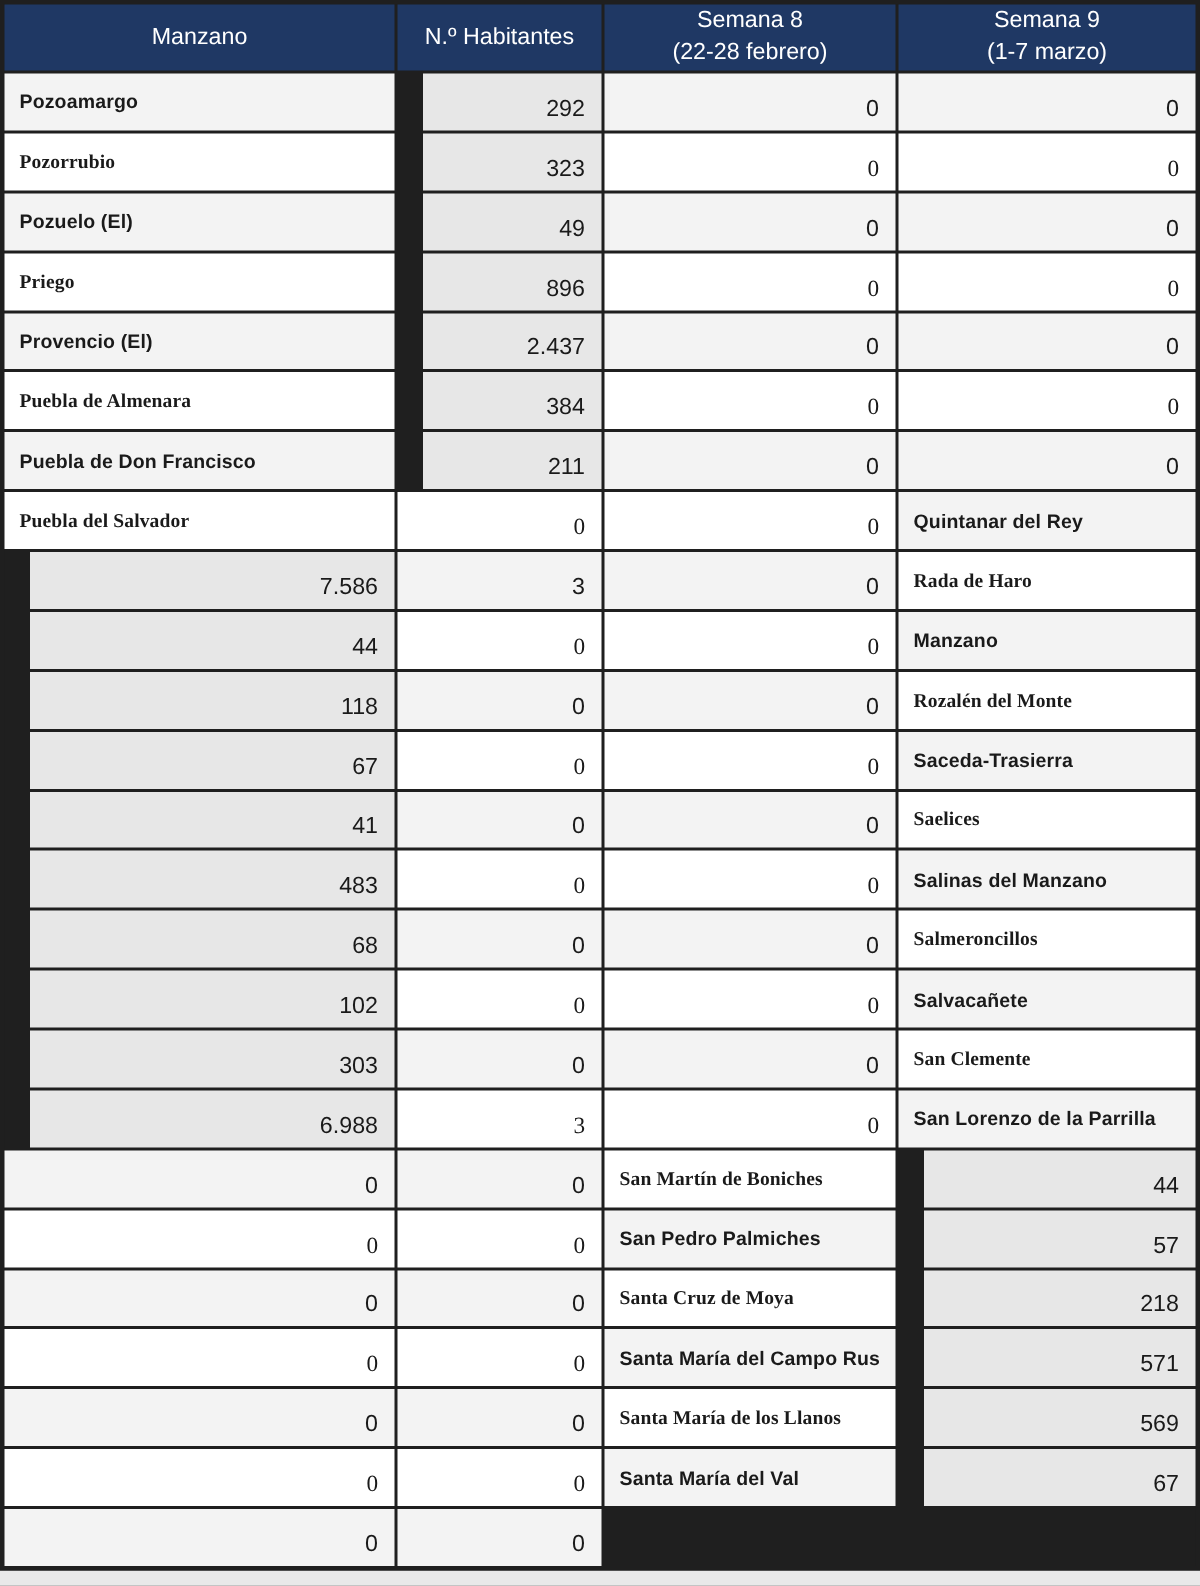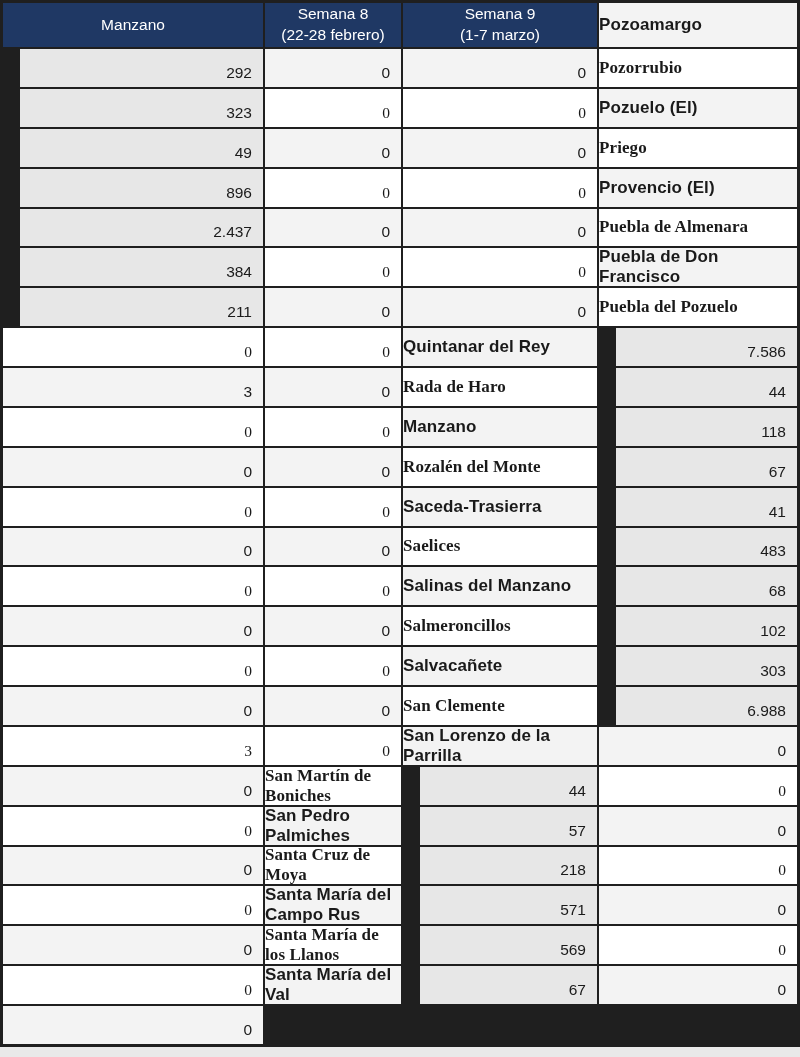--- a/index.html
+++ b/index.html
@@ -43,40 +43,44 @@
     flex-direction: column;
     align-items: center;
     justify-content: center;
     text-align: center;
     font-size: 15.5px;
     line-height: 1.35;
   }
   .name {
     font-weight: bold;
     align-items: center;
-    font-size: 17px;
+    padding-left: 10px;
+    font-size: 13px;
     letter-spacing: 0.1px;
   }
   .num {
     justify-content: flex-end;
     align-items: flex-end;
     padding: 0 11px 5px 0;
     font-size: 15.5px;
   }
   .hab { background: var(--hab-bg); margin-left: 17px; }
   .stripe-odd { background: var(--row-alt-bg); }
   .stripe-even { background: var(--row-bg); font-family: Liberation Serif, serif; }
 </style>
 </head>
 <body>
 
 <div class="page">
   <div class="grid">
     <div class="cell h">
       <span>Manzano</span>
+    </div>
+    <div class="cell h">
+      <span>N.º Habitantes</span>
     </div>
     <div class="cell h">
       <span>Semana 8</span>
       <span>(22-28 febrero)</span>
     </div>
     <div class="cell h">
       <span>Semana 9</span>
       <span>(1-7 marzo)</span>
     </div>
 
@@ -101,21 +105,21 @@
       <div class="cell num stripe-odd">0</div>
       <div class="cell num stripe-odd">0</div>
       <div class="cell name stripe-even">Puebla de Almenara</div>
       <div class="cell num hab">384</div>
       <div class="cell num stripe-even">0</div>
       <div class="cell num stripe-even">0</div>
       <div class="cell name stripe-odd">Puebla de Don Francisco</div>
       <div class="cell num hab">211</div>
       <div class="cell num stripe-odd">0</div>
       <div class="cell num stripe-odd">0</div>
-      <div class="cell name stripe-even">Puebla del Pozuelo</div>
+      <div class="cell name stripe-even">Puebla del Salvador</div>
       <div class="cell num stripe-even">0</div>
       <div class="cell num stripe-even">0</div>
       <div class="cell name stripe-odd">Quintanar del Rey</div>
       <div class="cell num hab">7.586</div>
       <div class="cell num stripe-odd">3</div>
       <div class="cell num stripe-odd">0</div>
       <div class="cell name stripe-even">Rada de Haro</div>
       <div class="cell num hab">44</div>
       <div class="cell num stripe-even">0</div>
       <div class="cell num stripe-even">0</div>

